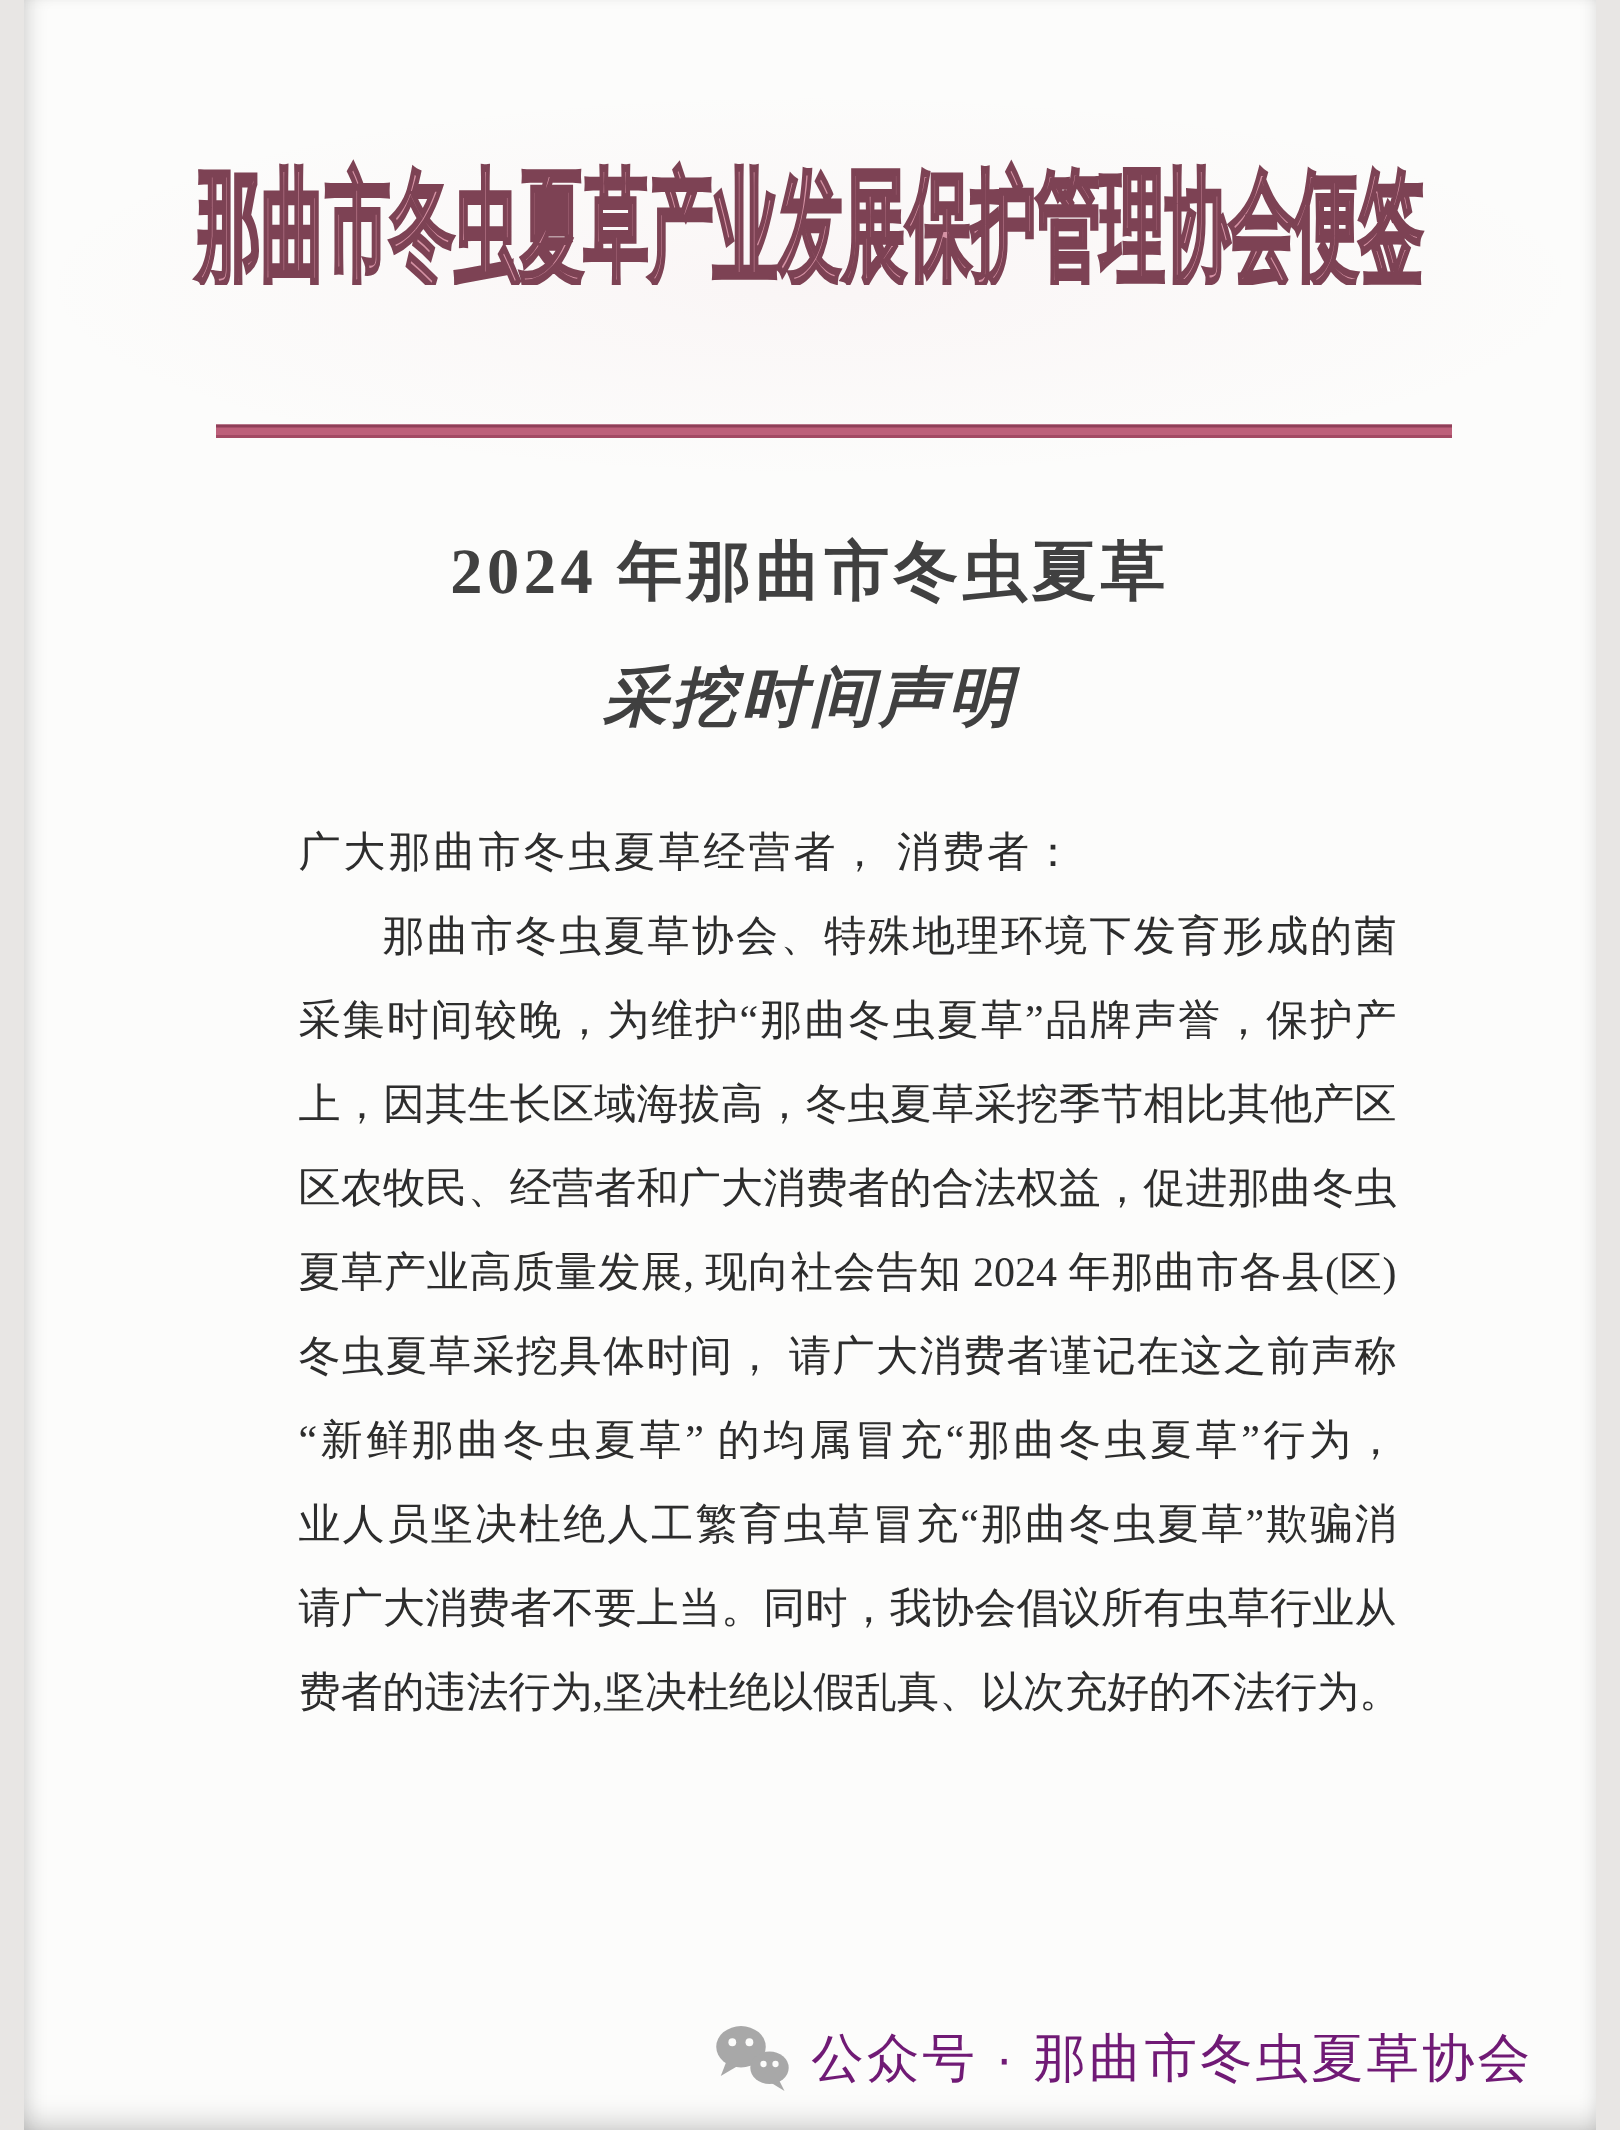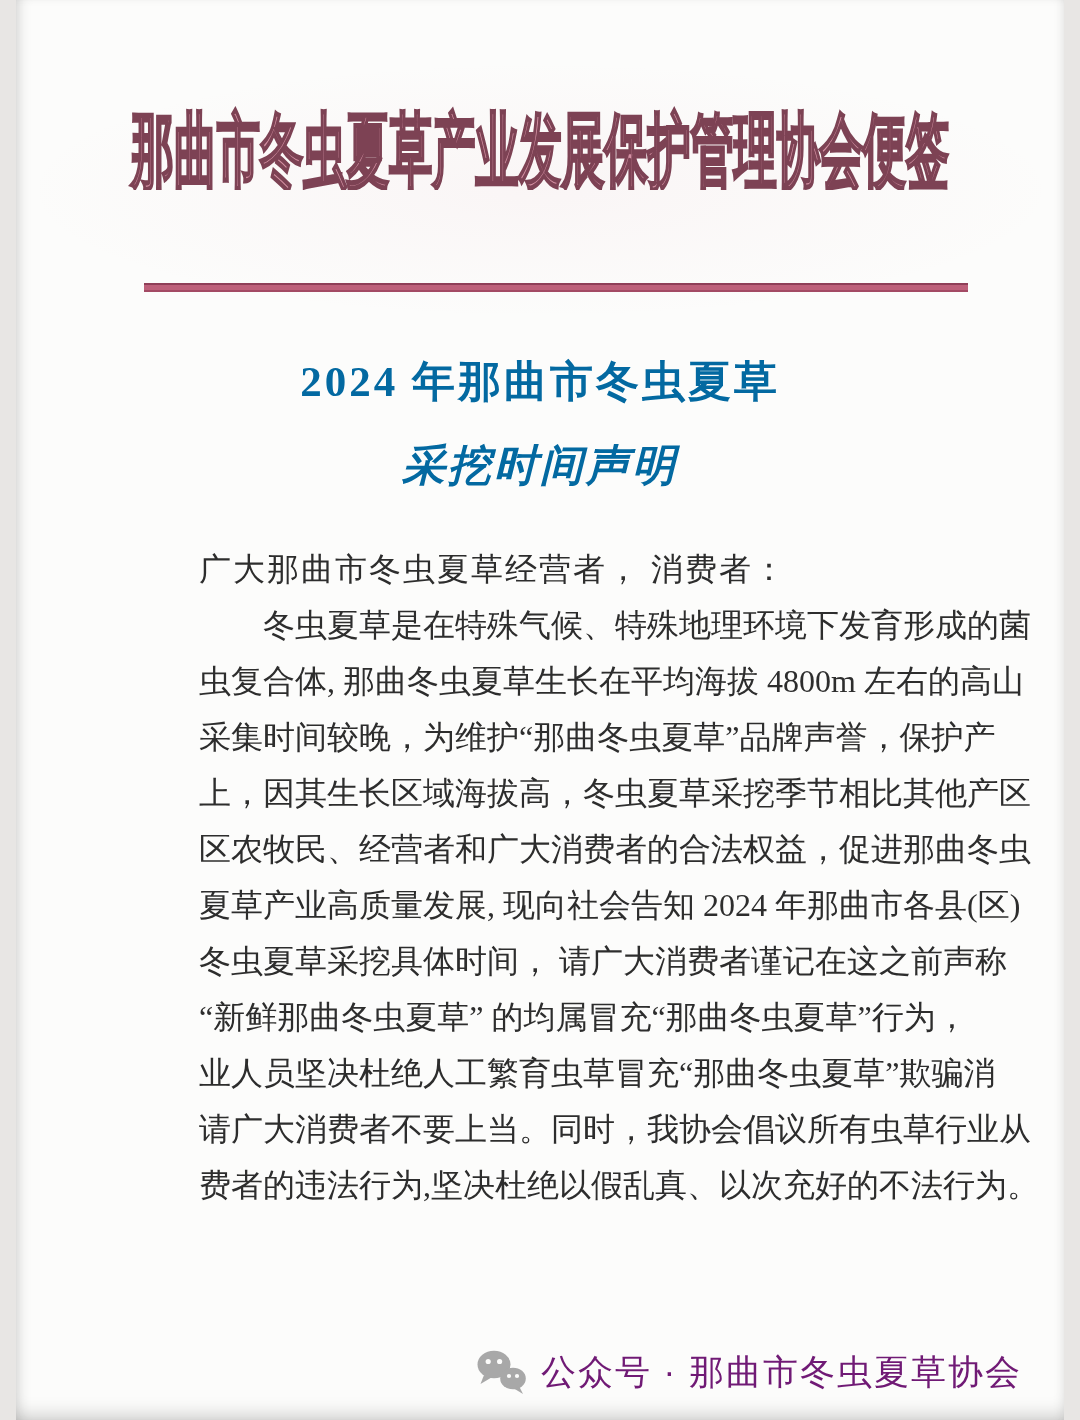--- a/index.html
+++ b/index.html
@@ -47,36 +47,36 @@
     background: #bd607a;
     border-top: 2px solid #8f3f58;
     border-bottom: 2px solid #a34a64;
   }
 
   .doc-title {
     position: absolute;
     left: 0;
     width: 100%;
     text-align: center;
-    color: #0369a1;
+    color: #404040;
     font-weight: bold;
     font-size: 43px;
     letter-spacing: 3px;
     line-height: 1;
   }
   .doc-title.line1 { top: 360px; }
   .doc-title.line2 { top: 444px; font-style: italic; }
 
   .body-block {
     position: absolute;
     top: 541px;
     left: 183px;
     width: 732px;
     color: #2d2d2d;
-    font-size: 32px;
+    font-size: 28px;
   }
   .body-line {
     height: 56px;
     line-height: 56px;
     white-space: nowrap;
     text-align: justify;
     text-align-last: justify;
     text-justify: inter-character;
   }
   .body-line.salutation {
@@ -114,22 +114,21 @@
   </div>
 
 
   <div class="red-rule"></div>
 
   <div class="doc-title line1">2024 年那曲市冬虫夏草</div>
   <div class="doc-title line2">采挖时间声明</div>
 
   <div class="body-block">
     <div class="body-line salutation">广大那曲市冬虫夏草经营者， 消费者：</div>
-    <div class="body-line indent">冬虫夏草是在特殊气候、特殊地理环境下发育形成的菌</div>
-    <div class="body-line">虫复合体, 那曲冬虫夏草生长在平均海拔 4800m 左右的高山</div>
+    <div class="body-line indent">那曲市冬虫夏草协会、特殊地理环境下发育形成的菌</div>
     <div class="body-line">采集时间较晚，为维护“那曲冬虫夏草”品牌声誉，保护产</div>
     <div class="body-line">上，因其生长区域海拔高，冬虫夏草采挖季节相比其他产区</div>
     <div class="body-line">区农牧民、经营者和广大消费者的合法权益，促进那曲冬虫</div>
     <div class="body-line">夏草产业高质量发展, 现向社会告知 2024 年那曲市各县(区)</div>
     <div class="body-line">冬虫夏草采挖具体时间， 请广大消费者谨记在这之前声称</div>
     <div class="body-line">“新鲜那曲冬虫夏草” 的均属冒充“那曲冬虫夏草”行为，</div>
     <div class="body-line">业人员坚决杜绝人工繁育虫草冒充“那曲冬虫夏草”欺骗消</div>
     <div class="body-line">请广大消费者不要上当。同时，我协会倡议所有虫草行业从</div>
     <div class="body-line">费者的违法行为,坚决杜绝以假乱真、以次充好的不法行为。</div>
   </div>

